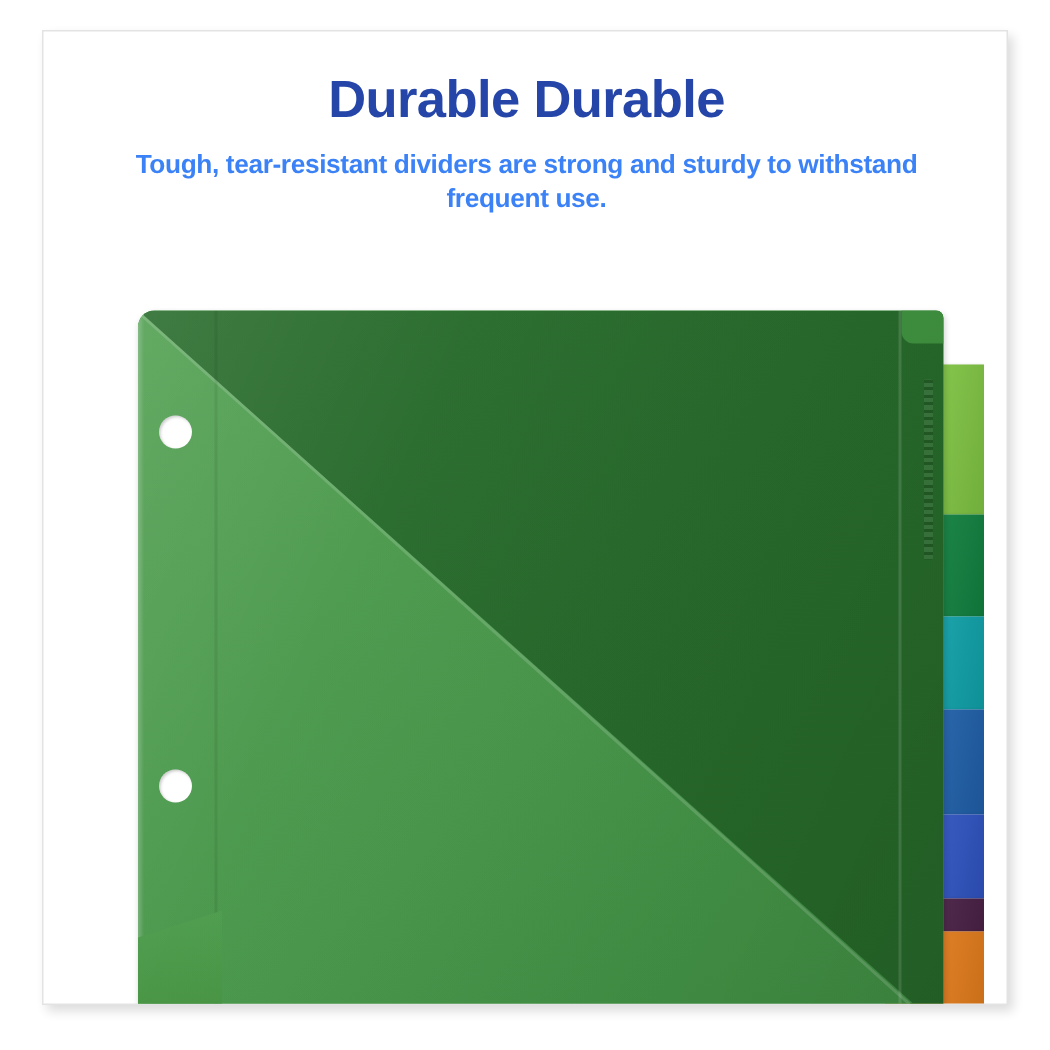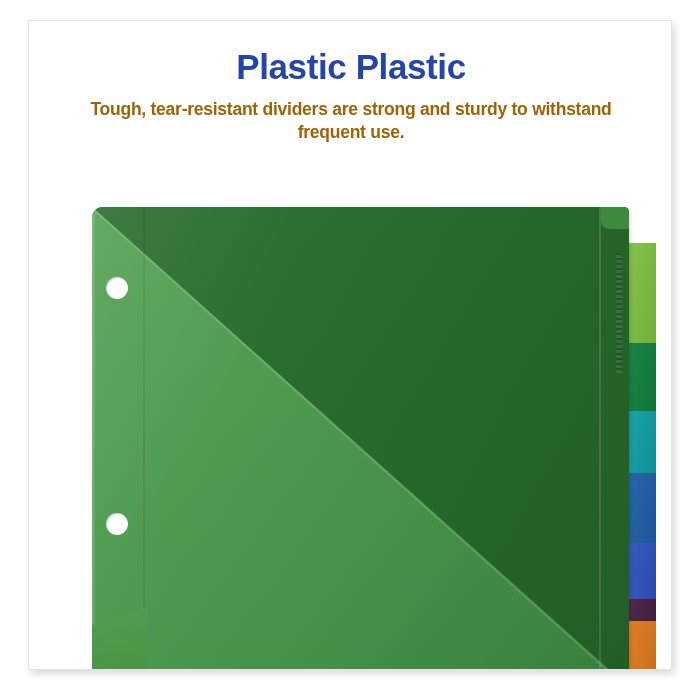--- a/index.html
+++ b/index.html
@@ -50,21 +50,21 @@
     color: #2546a8;
     letter-spacing: -0.4px;
     line-height: 1.05;
     margin: 0;
   }
   .subtitle {
     margin: 12px auto 0 auto;
     width: 560px;
     font-size: 17.5px;
     font-weight: bold;
-    color: #a16207;
+    color: #3b82f6;
     line-height: 1.34;
     letter-spacing: -0.25px;
   }
 
   
   .tab-stack {
     position: absolute;
     left: 561px;
     top: 193px;
     width: 66px;
@@ -213,21 +213,21 @@
   }
 </style>
 </head>
 <body>
 
 <div id="stage">
 
   <div class="card">
 
     <div class="heading-block">
-      <div class="title">Plastic Plastic</div>
+      <div class="title">Durable Durable</div>
       <div class="subtitle">Tough, tear-resistant dividers are strong and sturdy to withstand frequent use.</div>
     </div>
 
     <div class="tab-stack" id="tab-stack">
         <div class="tab" style="top: 29px; height: 100px; background: rgb(126, 194, 66);">
           <div class="sheen"></div>
         </div>
         <div class="tab" style="top: 129px; height: 68px; background: rgb(17, 128, 63);">
           <div class="sheen"></div>
         </div>

